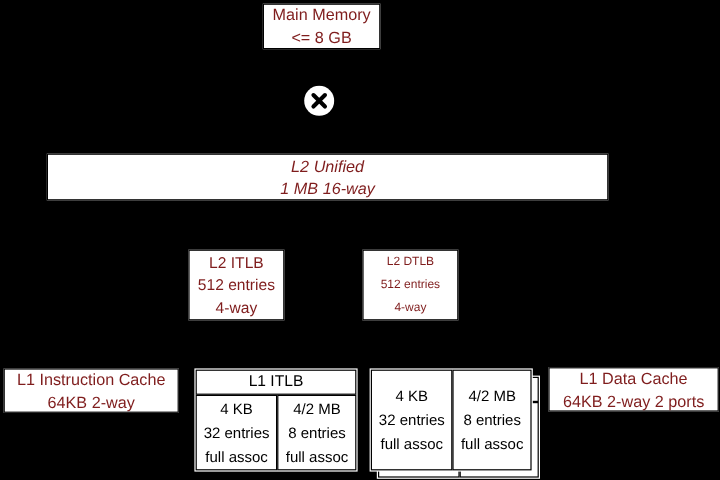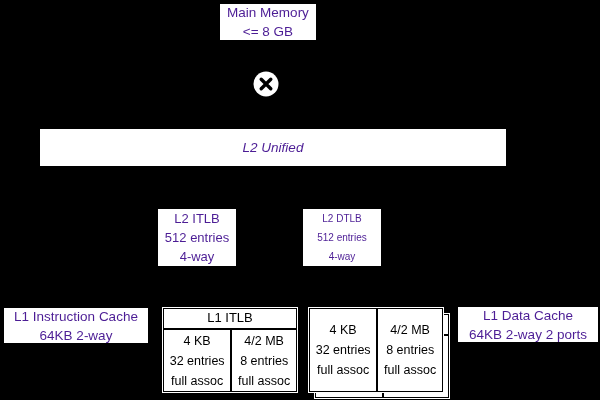--- a/index.html
+++ b/index.html
@@ -11,21 +11,21 @@
   }
   #canvas {
     position: relative;
     width: 600px; height: 400px;
     background: #000000;
     color: #000000;
   }
   .box {
     position: absolute;
     background: #ffffff;
-    color: #4c1d95;
+    color: #7f1d1d;
     border: 1px solid #000000;
     box-sizing: border-box;
     display: flex;
     flex-direction: column;
     justify-content: center;
     align-items: center;
     text-align: center;
     font-size: 13.5px;
     line-height: 19px;
     white-space: nowrap;
@@ -92,20 +92,21 @@
 
   <div class="crossbar">
     <svg width="26" height="26" viewBox="0 0 26 26">
       <circle cx="13" cy="13" r="12.5" fill="#ffffff"></circle>
       <path d="M8.2 8.2 L17.8 17.8 M17.8 8.2 L8.2 17.8" stroke="#000000" stroke-width="3.4" stroke-linecap="round" fill="none"></path>
     </svg>
   </div>
 
   <div class="box box-l2-unified">
     <div>L2 Unified</div>
+    <div>1 MB 16-way</div>
   </div>
 
   <div class="box box-l2-itlb">
     <div>L2 ITLB</div>
     <div>512 entries</div>
     <div>4-way</div>
   </div>
 
   <div class="box box-l2-dtlb">
     <div>L2 DTLB</div>

